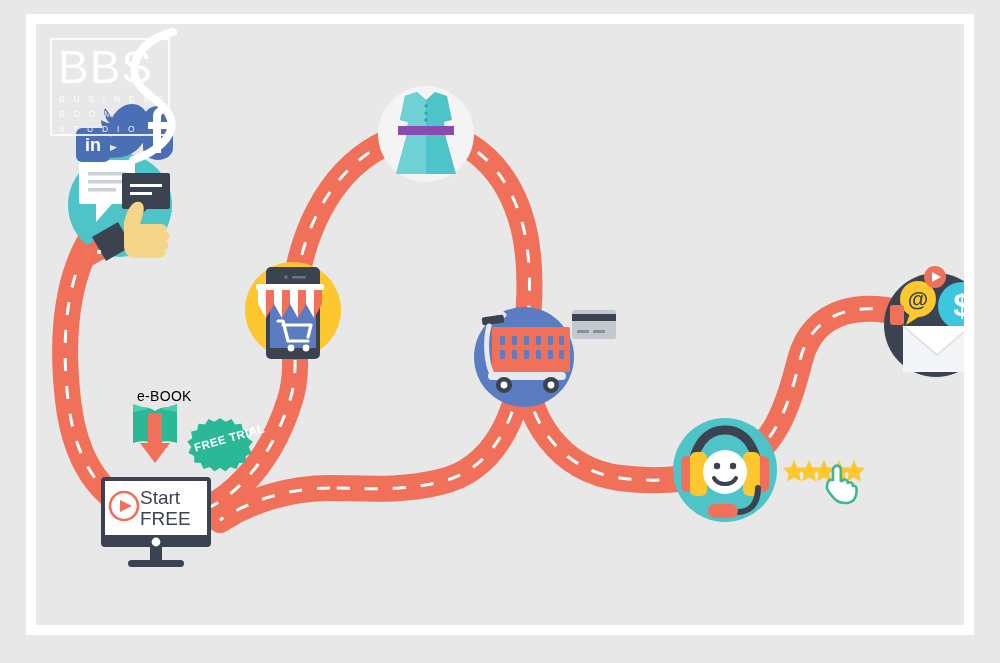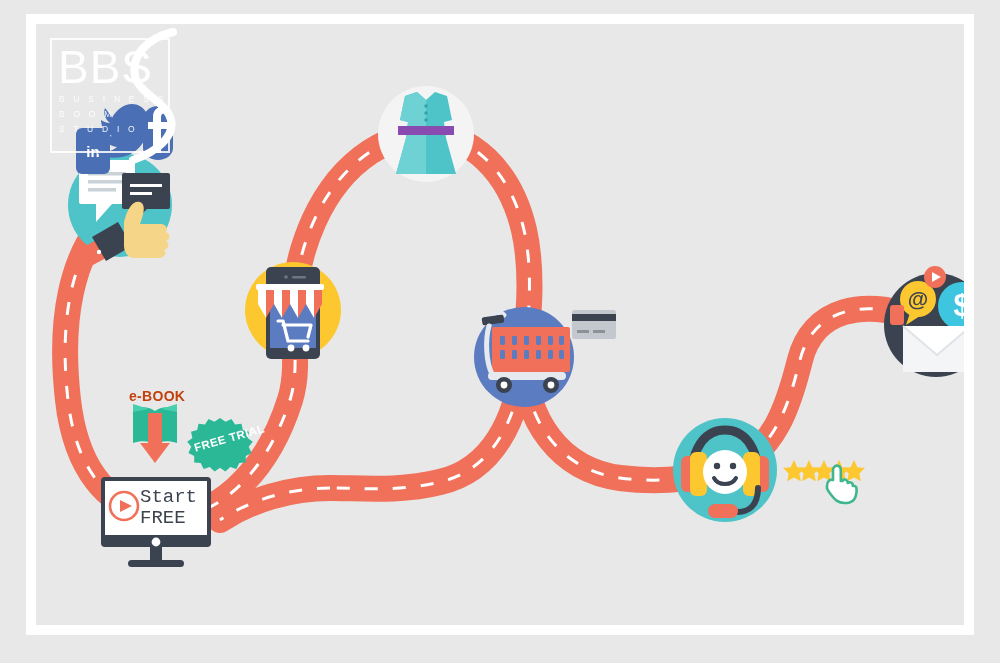--- a/index.html
+++ b/index.html
@@ -32,21 +32,21 @@
   .art{
     position:absolute;
     left:-36px;top:-24px;
     width:1000px;height:663px;
   }
   svg.layer{position:absolute;left:0;top:0;width:1000px;height:663px;overflow:visible;}
 
   
   .logo{
     position:absolute;left:50px;top:38px;
-    width:120px;height:115px;
+    width:120px;height:98px;
     border:2px solid rgba(255,255,255,.85);
     box-sizing:border-box;
     z-index:40;
     pointer-events:none;
   }
   .logo-bbs{
     position:absolute;left:6px;top:4px;
     font-size:46px;letter-spacing:1px;
     color:rgba(255,255,255,.92);
     font-family:"Liberation Sans", sans-serif;
@@ -64,33 +64,33 @@
   .logo-swoosh{
     position:absolute;left:95px;top:28px;
     z-index:41;pointer-events:none;
   }
   .social{
     position:absolute;z-index:39;
     border-radius:6px;
     display:flex;align-items:center;justify-content:center;
     color:#fff;font-weight:bold;
   }
-  .s-in{left:76px;top:128px;width:34px;height:46px;background:#4a6fb5;font-size:15px;}
+  .s-in{left:76px;top:128px;width:34px;height:34px;background:#4a6fb5;font-size:18px;}
 
   
   .ebook-label{
-    position:absolute;left:129px;top:388px;
-    font-size:14px;font-weight:bold;color:#c2410c;
+    position:absolute;left:137px;top:388px;
+    font-size:14px;font-weight:normal;color:#000000;
     letter-spacing:.3px;
     font-family:"Liberation Sans", sans-serif;
   }
   .demo-text{
     position:absolute;left:140px;top:487px;
     font-size:19px;color:#3d4450;line-height:21px;
-    font-family:Liberation Mono, monospace;
+    font-family:Liberation Sans, sans-serif;
   }
   .freetrial-text{
     position:absolute;left:193px;top:432px;
     font-size:11.5px;font-weight:bold;color:#ffffff;
     transform:rotate(-16deg);
     letter-spacing:.5px;
     font-family:"Liberation Sans", sans-serif;
   }
 </style>
 </head>

